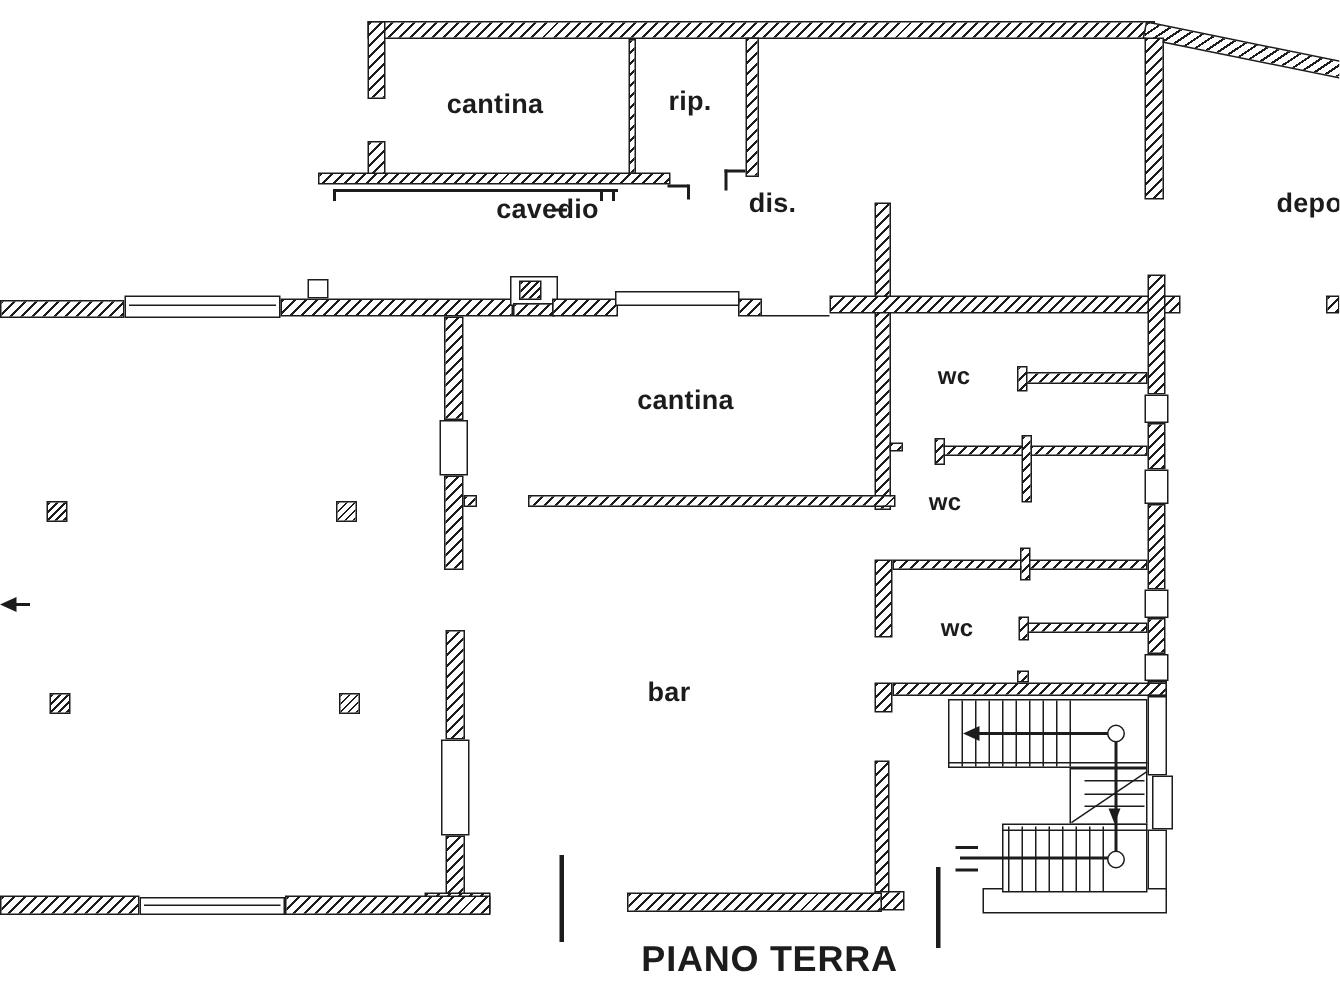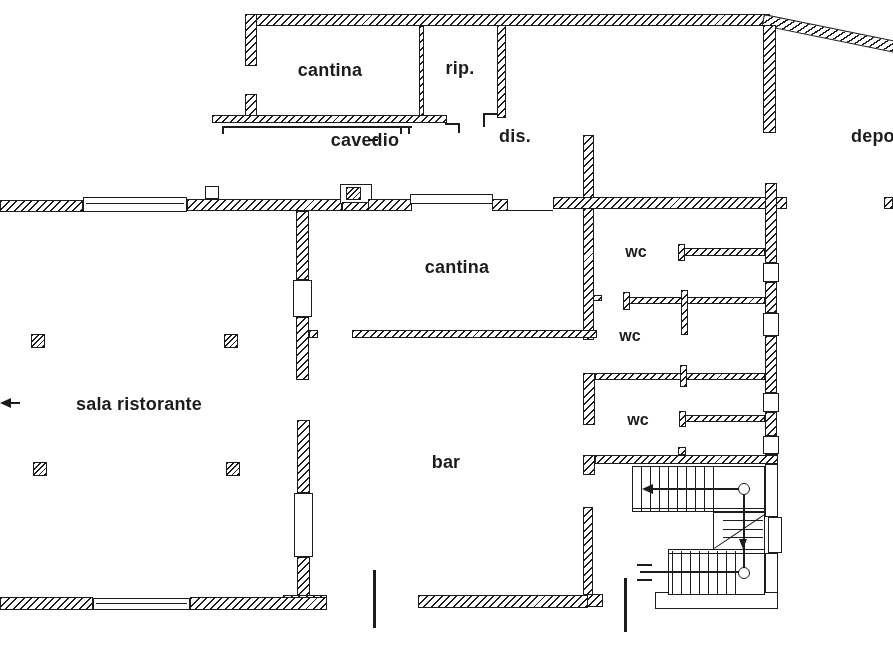--- a/index.html
+++ b/index.html
@@ -168,16 +168,16 @@
 
   <div class="lbl" style="left:330px;top:70px">cantina</div>
   <div class="lbl" style="left:460px;top:68px">rip.</div>
   <div class="lbl" style="left:515px;top:136px">dis.</div>
   <div class="lbl" style="left:851px;top:136px;transform:translate(0,-50%)">depo</div>
   <div class="lbl" style="left:365px;top:140px">cavedio</div>
   <div class="lbl" style="left:457px;top:267px">cantina</div>
   <div class="lbl lbl-sm" style="left:636px;top:252px">wc</div>
   <div class="lbl lbl-sm" style="left:630px;top:336px">wc</div>
   <div class="lbl lbl-sm" style="left:638px;top:420px">wc</div>
-  <div class="lbl" style="left:139px;top:404px">sala ristorante</div>
   <div class="lbl" style="left:446px;top:462px">bar</div>
+  <div class="lbl title" style="left:513px;top:640px">PIANO TERRA</div>
 
 </div>
 
 </body></html>

